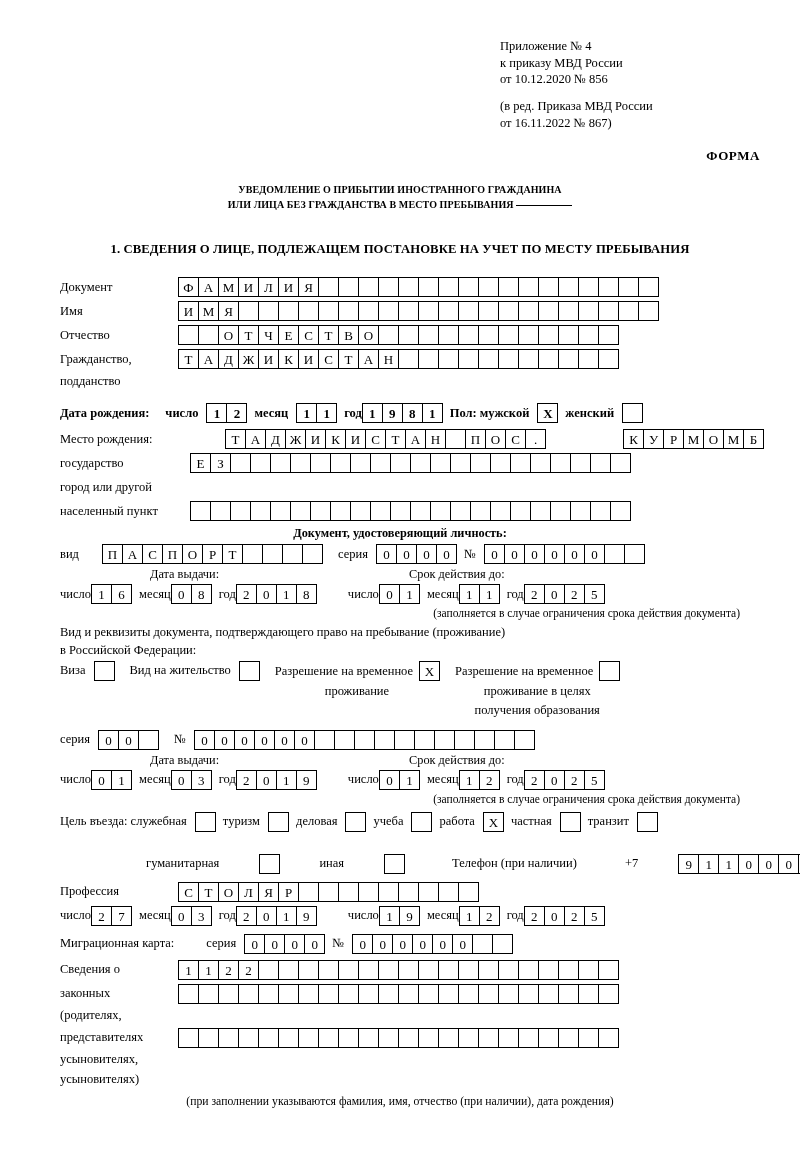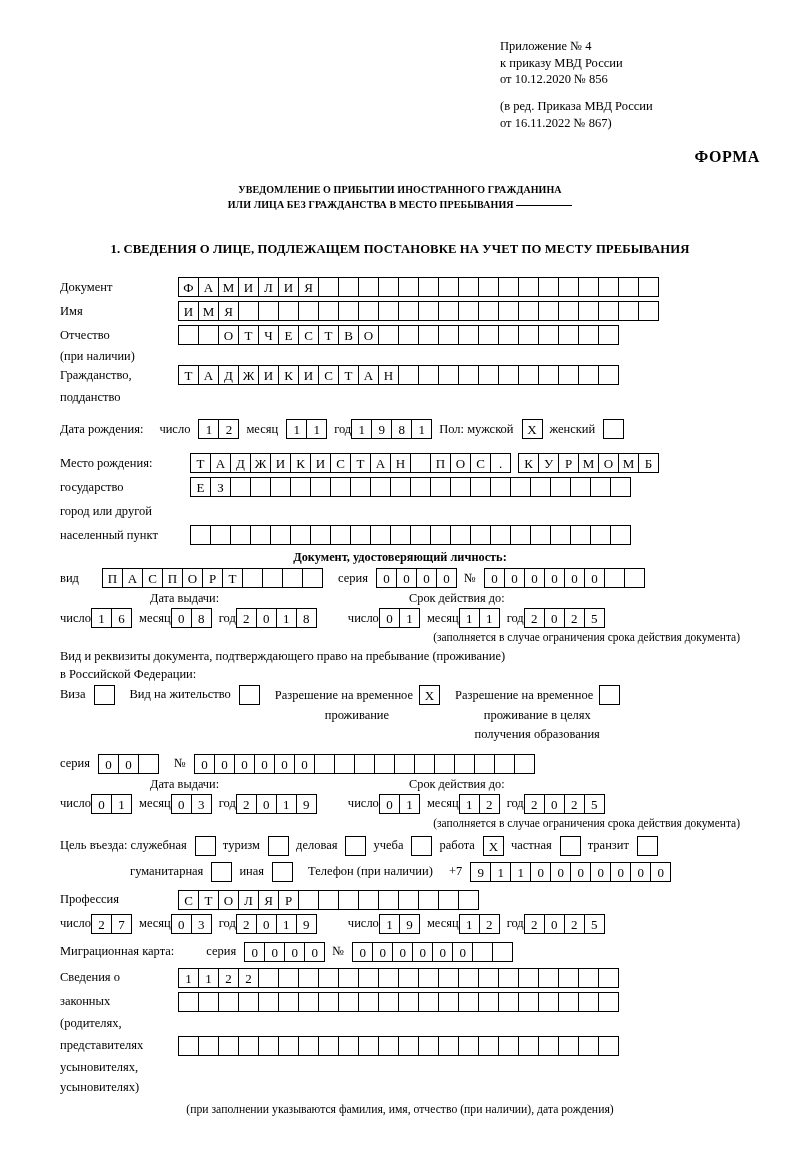--- a/index.html
+++ b/index.html
@@ -29,21 +29,21 @@
     width: 260px;
     font-size: 12.5px;
     line-height: 1.33;
     text-align: left;
   }
   .header-block .grp2 { margin-top: 10px; }
   .forma {
     position: absolute;
     top: 148px;
     right: 40px;
-    font-size: 16px;
+    font-size: 13px;
     font-weight: bold;
     letter-spacing: 0.6px;
   }
   .title {
     position: absolute;
     top: 183px;
     left: 0;
     width: 800px;
     text-align: center;
     font-size: 10px;
@@ -247,23 +247,20 @@
           <span class="cell"></span>
           <span class="cell"></span>
           <span class="cell"></span>
           <span class="cell"></span>
           <span class="cell"></span>
           <span class="cell"></span>
           <span class="cell"></span>
           <span class="cell"></span>
         </div>
     </div>
-    <div class="row" style="min-height:16px;margin-bottom:0;">
-      <div class="label-col lbl small-label">(при наличии)</div>
-    </div>
 
     <div class="row">
       <div class="label-col lbl">Гражданство,</div>
       <div class="cells">
           <span class="cell">Т</span>
           <span class="cell">А</span>
           <span class="cell">Д</span>
           <span class="cell">Ж</span>
           <span class="cell">И</span>
           <span class="cell">К</span>
@@ -282,21 +279,21 @@
           <span class="cell"></span>
           <span class="cell"></span>
           <span class="cell"></span>
           <span class="cell"></span>
         </div>
     </div>
     <div class="row" style="min-height:18px;">
       <div class="label-col lbl">подданство</div>
     </div>
 
-    <div class="row" style="margin-top:12px;">
+    <div class="row" style="margin-top:12px;font-weight:bold;">
       <div class="lbl">Дата рождения:</div>
       <div class="gap-lg"></div>
       <div class="lbl">число</div>
       <div class="gap"></div>
       <div class="cells">
           <span class="cell">1</span>
           <span class="cell">2</span>
         </div>
       <div class="gap"></div>
       <div class="lbl">месяц</div>
@@ -320,21 +317,21 @@
           <span class="cell">X</span>
         </div>
       <div class="gap"></div>
       <div class="lbl">женский</div>
       <div class="gap"></div>
       <div class="cells">
           <span class="cell"></span>
         </div>
     </div>
 
-    <div class="row" style="margin-top:12px;">
+    <div class="row" style="margin-top:4px;gap:35px;">
       <div class="label-col-2 lbl">Место рождения:</div>
       <div class="cells">
           <span class="cell">Т</span>
           <span class="cell">А</span>
           <span class="cell">Д</span>
           <span class="cell">Ж</span>
           <span class="cell">И</span>
           <span class="cell">К</span>
           <span class="cell">И</span>
           <span class="cell">С</span>
@@ -672,21 +669,21 @@
           <span class="cell"></span>
         </div>
       <div class="gap"></div>
       <div class="lbl">транзит</div>
       <div class="gap"></div>
       <div class="cells">
           <span class="cell"></span>
         </div>
     </div>
 
-    <div class="row" style="margin-top:4px;">
+    <div class="row" style="margin-top:20px;gap:16px;">
       <div style="width:70px;flex:0 0 auto;"></div>
       <div class="lbl">гуманитарная</div>
       <div class="gap"></div>
       <div class="cells">
           <span class="cell"></span>
         </div>
       <div class="gap"></div>
       <div class="lbl">иная</div>
       <div class="gap"></div>
       <div class="cells">

